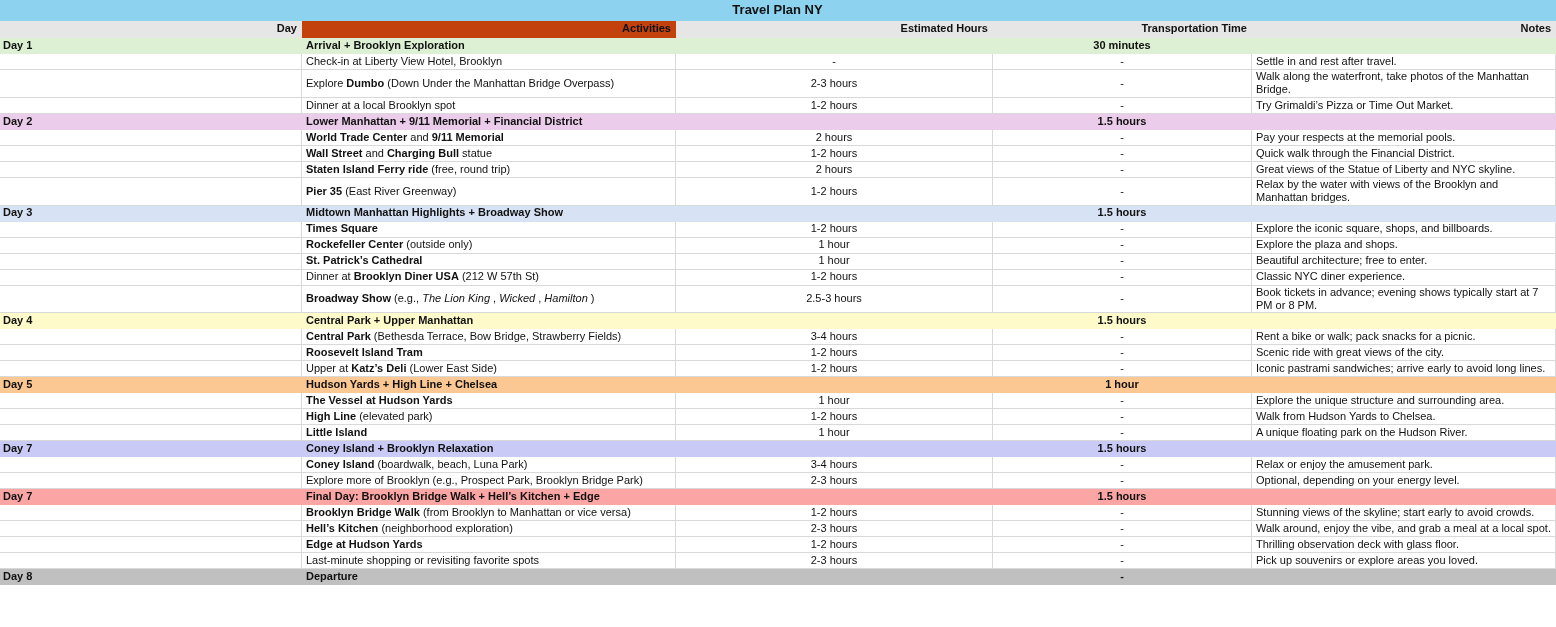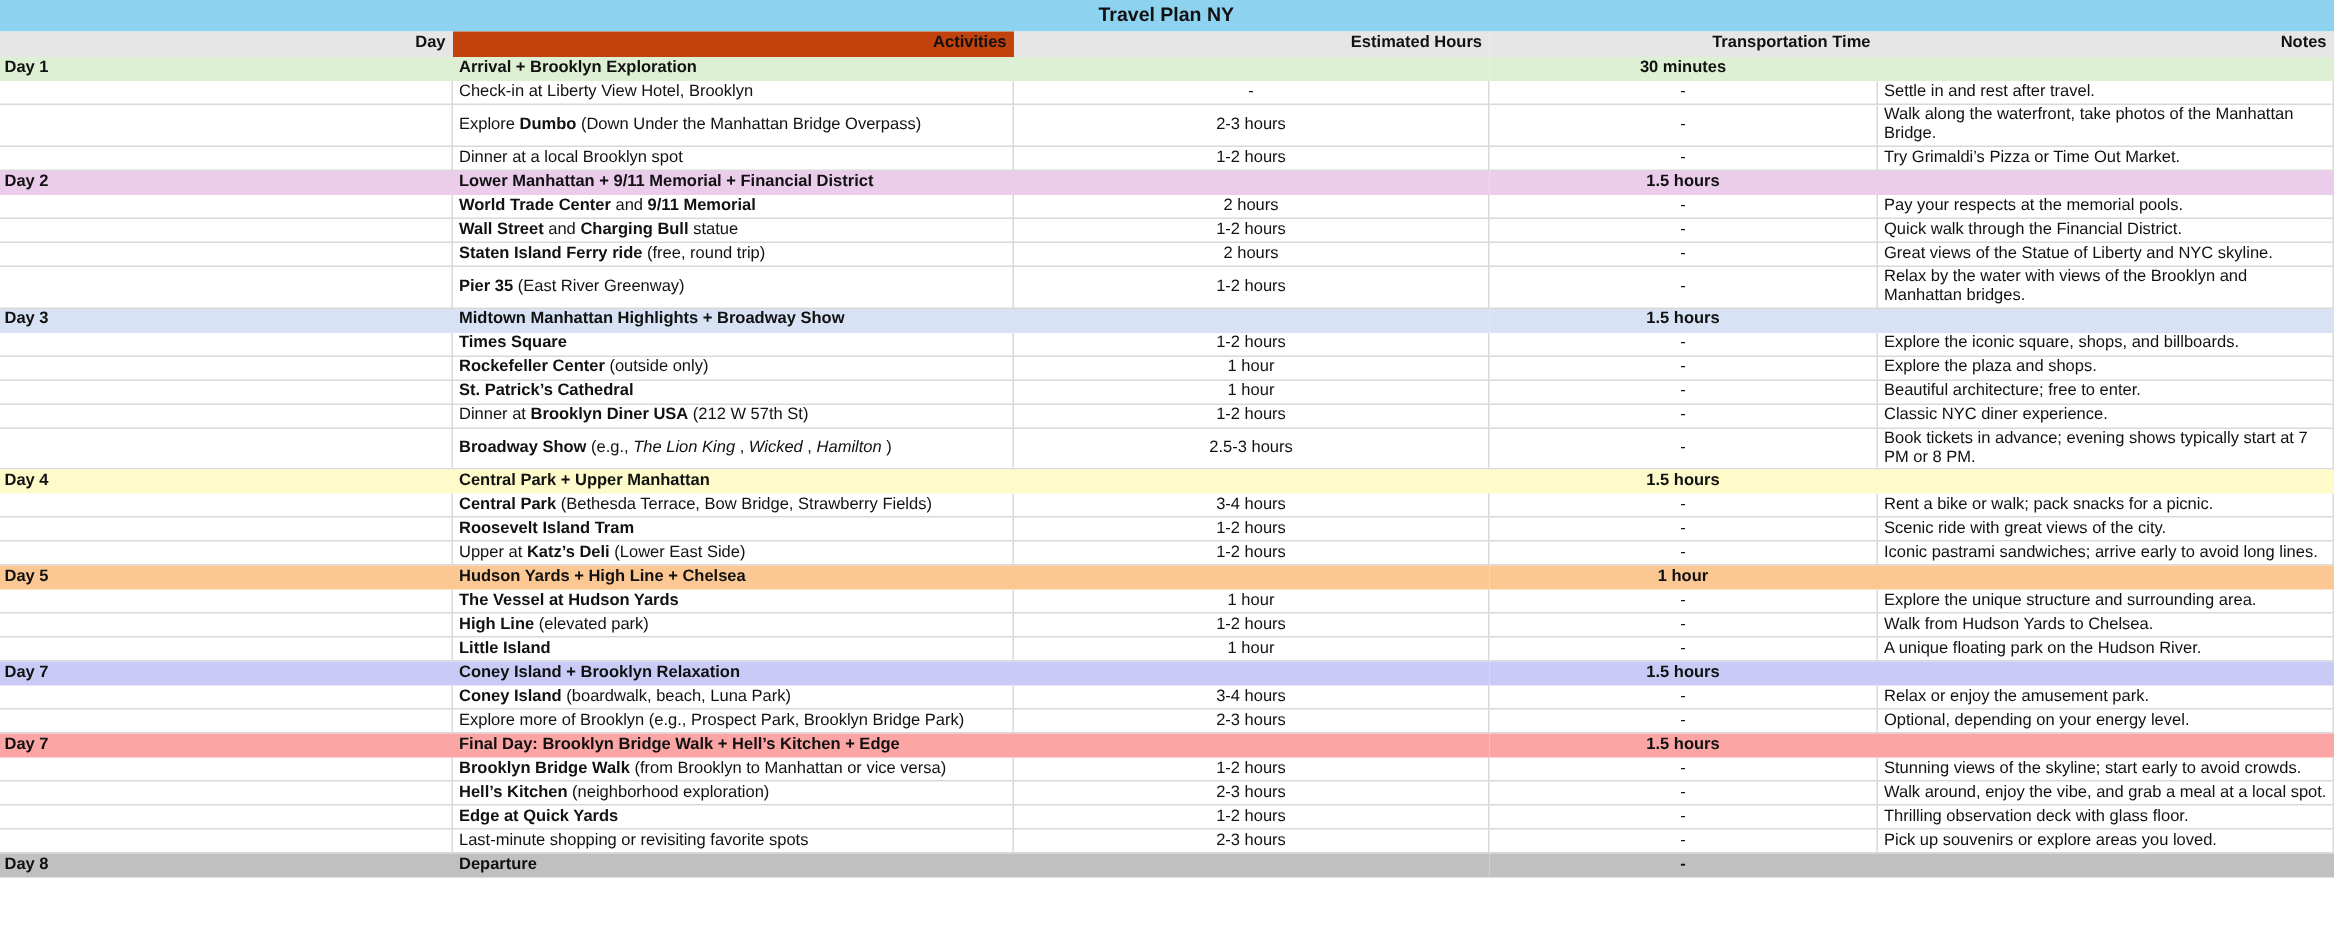--- a/index.html
+++ b/index.html
@@ -270,21 +270,21 @@
       </tr>
       <tr>
         <td></td>
         <td><span class="b">Hell’s Kitchen</span><span> (neighborhood exploration)</span></td>
         <td class="center">2-3 hours</td>
         <td class="center">-</td>
         <td>Walk around, enjoy the vibe, and grab a meal at a local spot.</td>
       </tr>
       <tr>
         <td></td>
-        <td><span class="b">Edge at Quick Yards</span></td>
+        <td><span class="b">Edge at Hudson Yards</span></td>
         <td class="center">1-2 hours</td>
         <td class="center">-</td>
         <td>Thrilling observation deck with glass floor.</td>
       </tr>
       <tr>
         <td></td>
         <td><span>Last-minute shopping or revisiting favorite spots</span></td>
         <td class="center">2-3 hours</td>
         <td class="center">-</td>
         <td>Pick up souvenirs or explore areas you loved.</td>

